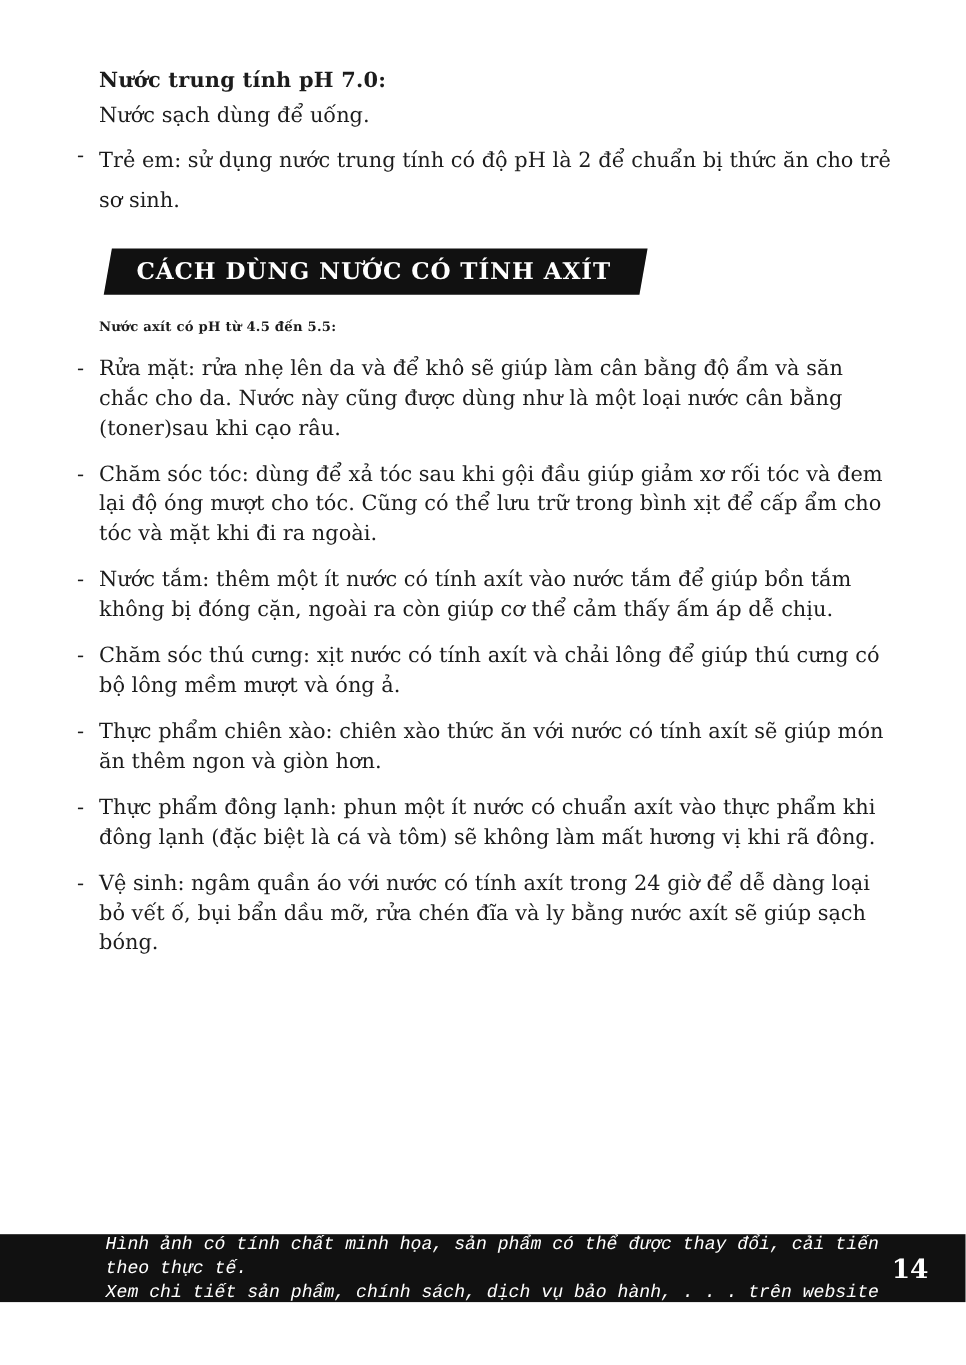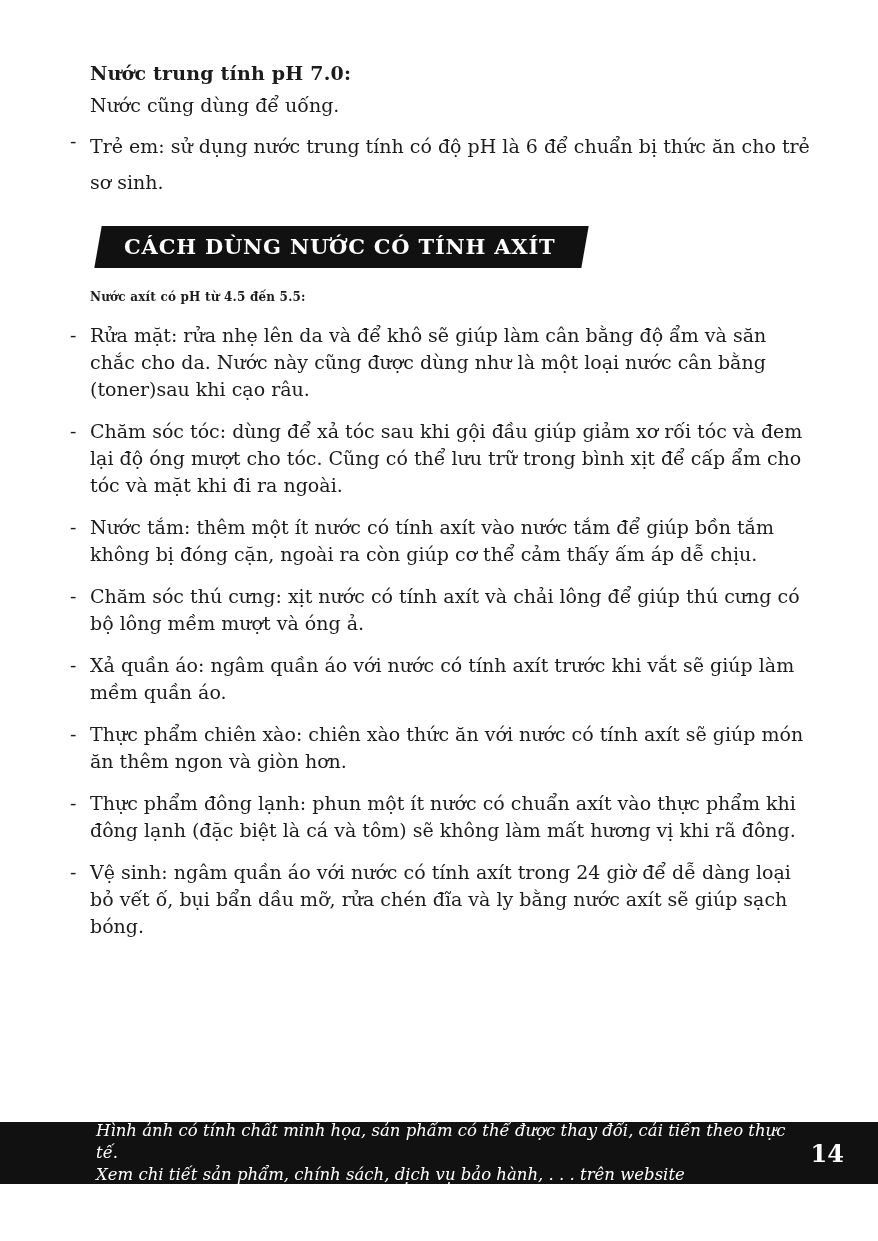--- a/index.html
+++ b/index.html
@@ -105,43 +105,44 @@
     display: flex;
     align-items: center;
   }
 
   .footer-text {
     font-style: italic;
     font-size: 16.5px;
     line-height: 1.35;
     margin-left: 96px;
     flex: 1 1 auto;
+    font-family: Liberation Mono, monospace;
   }
 
   .footer-pagenum {
     font-weight: bold;
     font-size: 24px;
     margin-right: 34px;
     flex: 0 0 auto;
   }
 </style>
 </head>
 <body>
 
 <div class="page">
 
   <div class="content">
 
     <div class="intro-heading">Nước trung tính pH 7.0:</div>
 
-    <div class="intro-line">Nước cũng dùng để uống.</div>
+    <div class="intro-line">Nước sạch dùng để uống.</div>
 
     <div class="bullet intro-bullet">
       <span class="marker"></span>
-      <span class="text">Trẻ em: sử dụng nước trung tính có độ pH là 6 để chuẩn bị thức ăn cho trẻ sơ sinh.</span>
+      <span class="text">Trẻ em: sử dụng nước trung tính có độ pH là 2 để chuẩn bị thức ăn cho trẻ sơ sinh.</span>
     </div>
 
     <div class="banner-wrap">
       <div class="banner">
         <span class="banner-text">CÁCH DÙNG NƯỚC CÓ TÍNH AXÍT</span>
       </div>
     </div>
 
     <div class="section-subheading">Nước axít có pH từ 4.5 đến 5.5:</div>
 
@@ -158,24 +159,20 @@
     <div class="bullet">
       <span class="marker"></span>
       <span class="text">Nước tắm: thêm một ít nước có tính axít vào nước tắm để giúp bồn tắm không bị đóng cặn, ngoài ra còn giúp cơ thể cảm thấy ấm áp dễ chịu.</span>
     </div>
 
     <div class="bullet">
       <span class="marker"></span>
       <span class="text">Chăm sóc thú cưng: xịt nước có tính axít và chải lông để giúp thú cưng có bộ lông mềm mượt và óng ả.</span>
     </div>
 
-    <div class="bullet">
-      <span class="marker"></span>
-      <span class="text">Xả quần áo: ngâm quần áo với nước có tính axít trước khi vắt sẽ giúp làm mềm quần áo.</span>
-    </div>
 
 
     <div class="bullet">
       <span class="marker"></span>
       <span class="text">Thực phẩm chiên xào: chiên xào thức ăn với nước có tính axít sẽ giúp món ăn thêm ngon và giòn hơn.</span>
     </div>
 
     <div class="bullet">
       <span class="marker"></span>
       <span class="text">Thực phẩm đông lạnh: phun một ít nước có chuẩn axít vào thực phẩm khi đông lạnh (đặc biệt là cá và tôm) sẽ không làm mất hương vị khi rã đông.</span>

